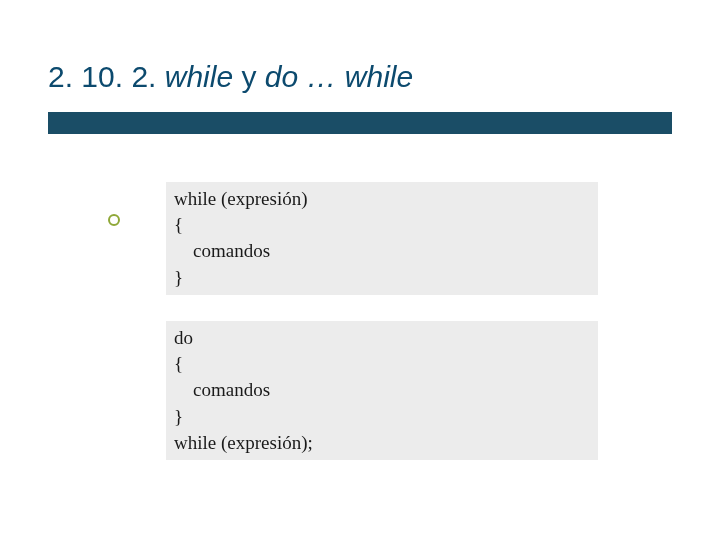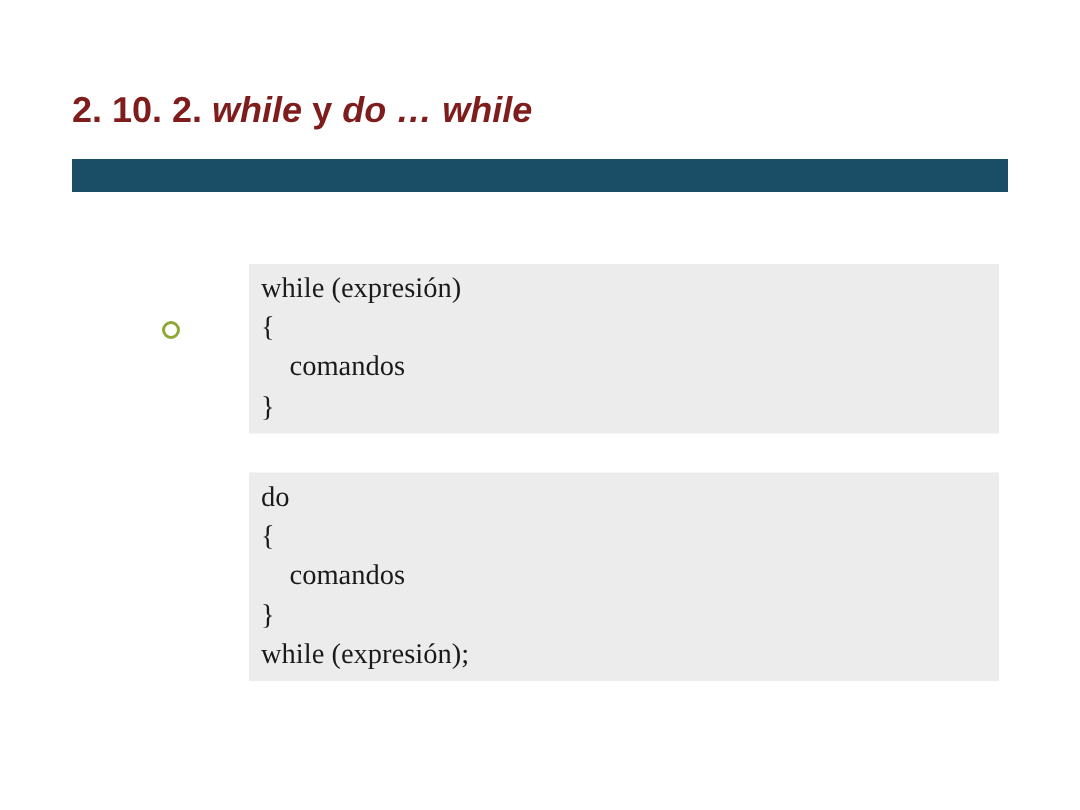--- a/index.html
+++ b/index.html
@@ -11,23 +11,23 @@
     position: relative;
     overflow: hidden;
   }
   .slide {
     padding: 60px 48px 0 48px;
   }
   .title-wrap {
     margin-bottom: 24px;
   }
   .title {
-    font-size: 24px;
-    font-weight: 700;
-    color: #7f1d1d;
+    font-size: 30px;
+    font-weight: 400;
+    color: #0c4a6e;
   }
   .title .section-num { font-style: normal; }
   .title .kw1 { font-style: italic; }
   .title .plain { font-style: normal; }
   .title .kw2 { font-style: italic; }
   .underline-bar {
     margin-top: 18px;
     height: 22px;
     background: #1a4d66;
     width: 100%;
@@ -38,21 +38,21 @@
     top: 214px;
     width: 12px;
     height: 12px;
     border: 2px solid #8fa838;
     border-radius: 50%;
     background: transparent;
   }
   .code-area {
     margin-top: 48px;
     margin-left: 118px;
-    width: 500px;
+    width: 432px;
   }
   .code-block {
     background: #ececec;
     font-family: Georgia, 'Times New Roman', serif;
     font-size: 19px;
     line-height: 1.38;
     color: #1a1a1a;
     padding: 4px 8px 4px 8px;
     white-space: pre;
   }

